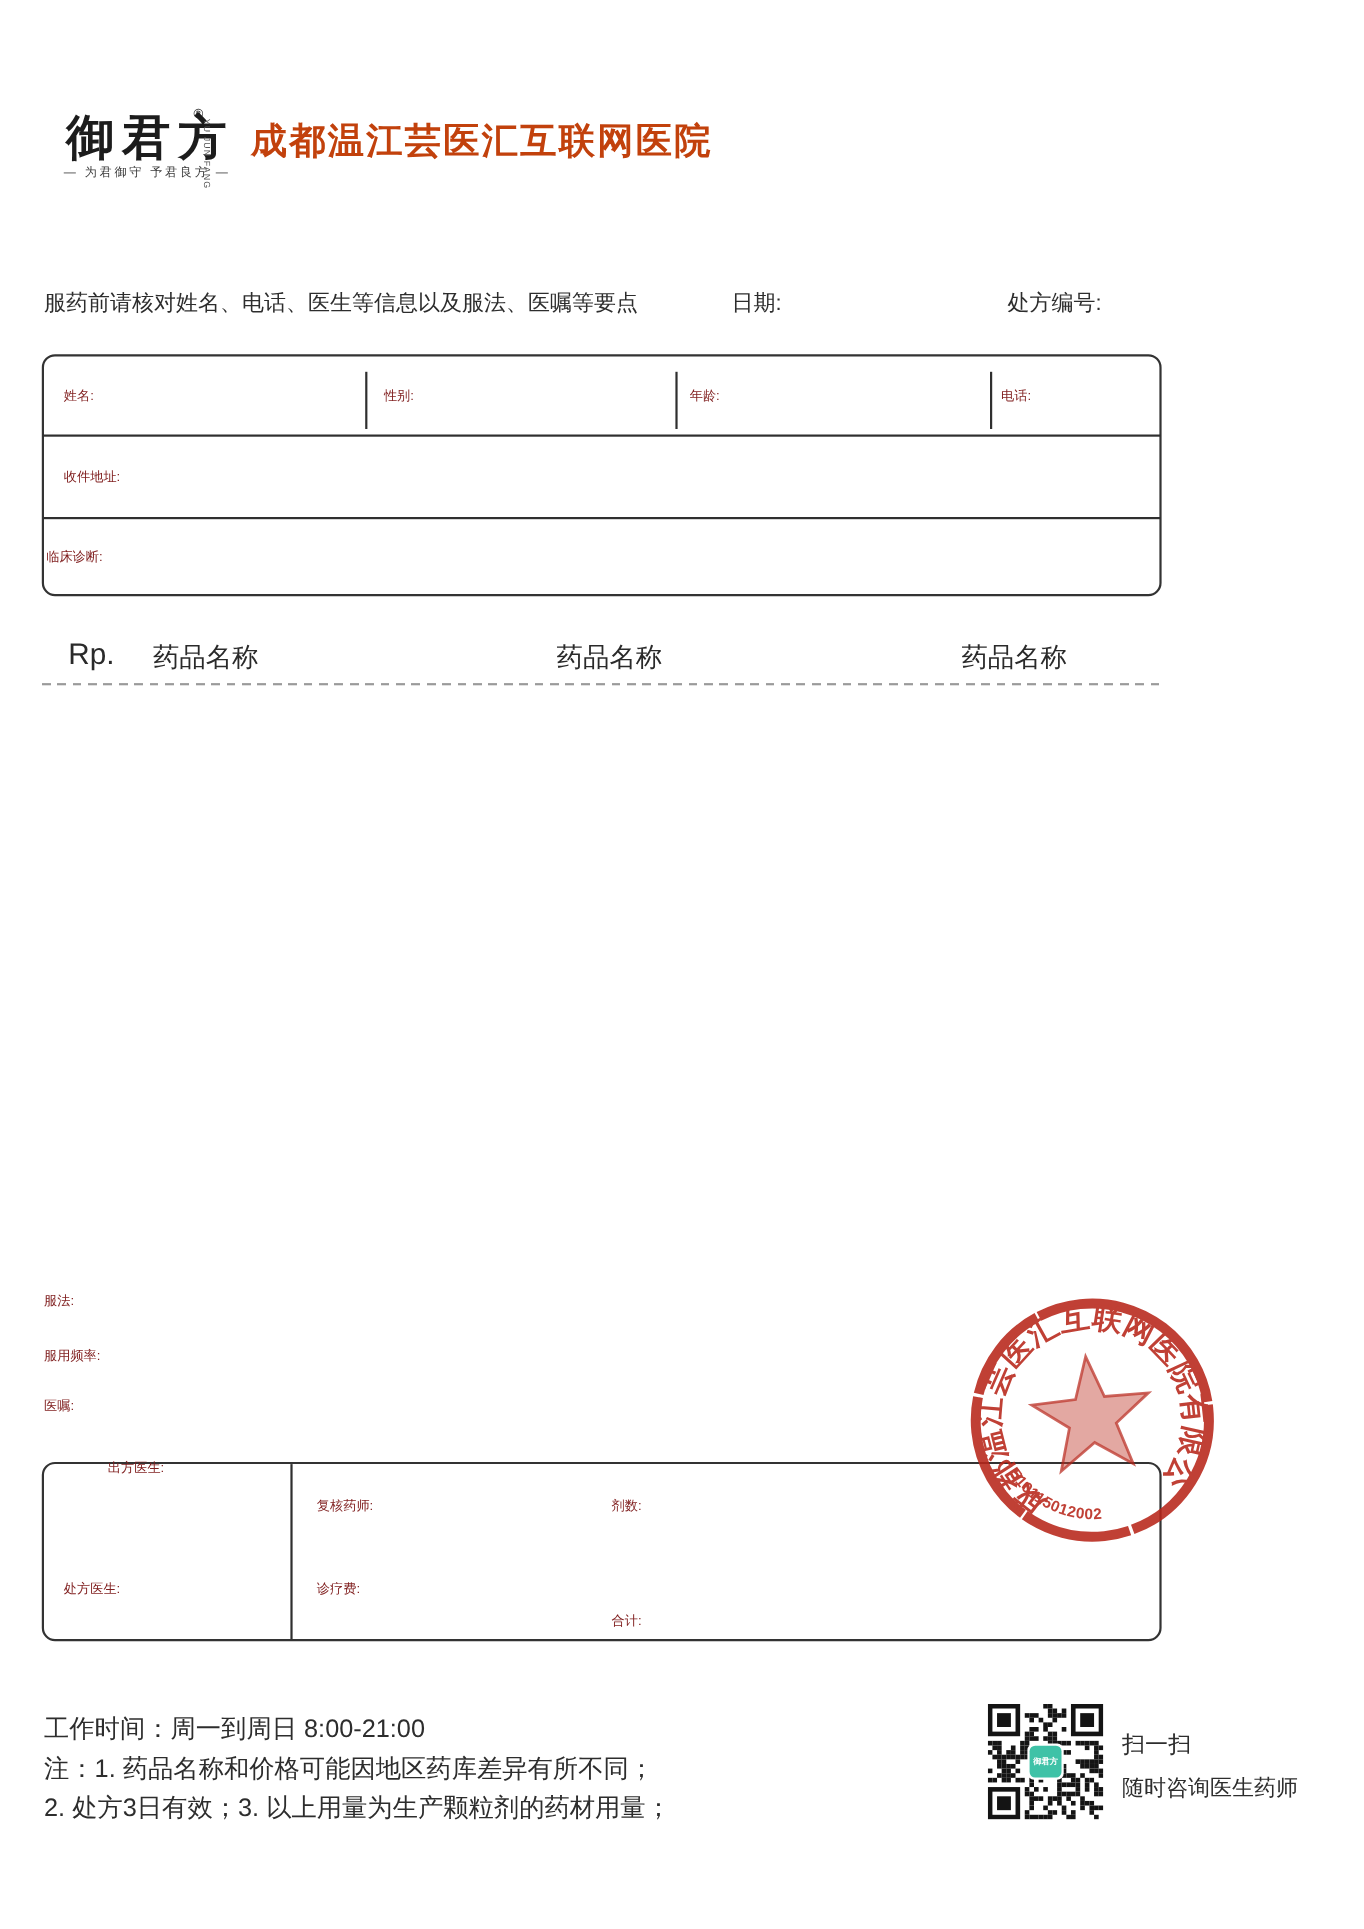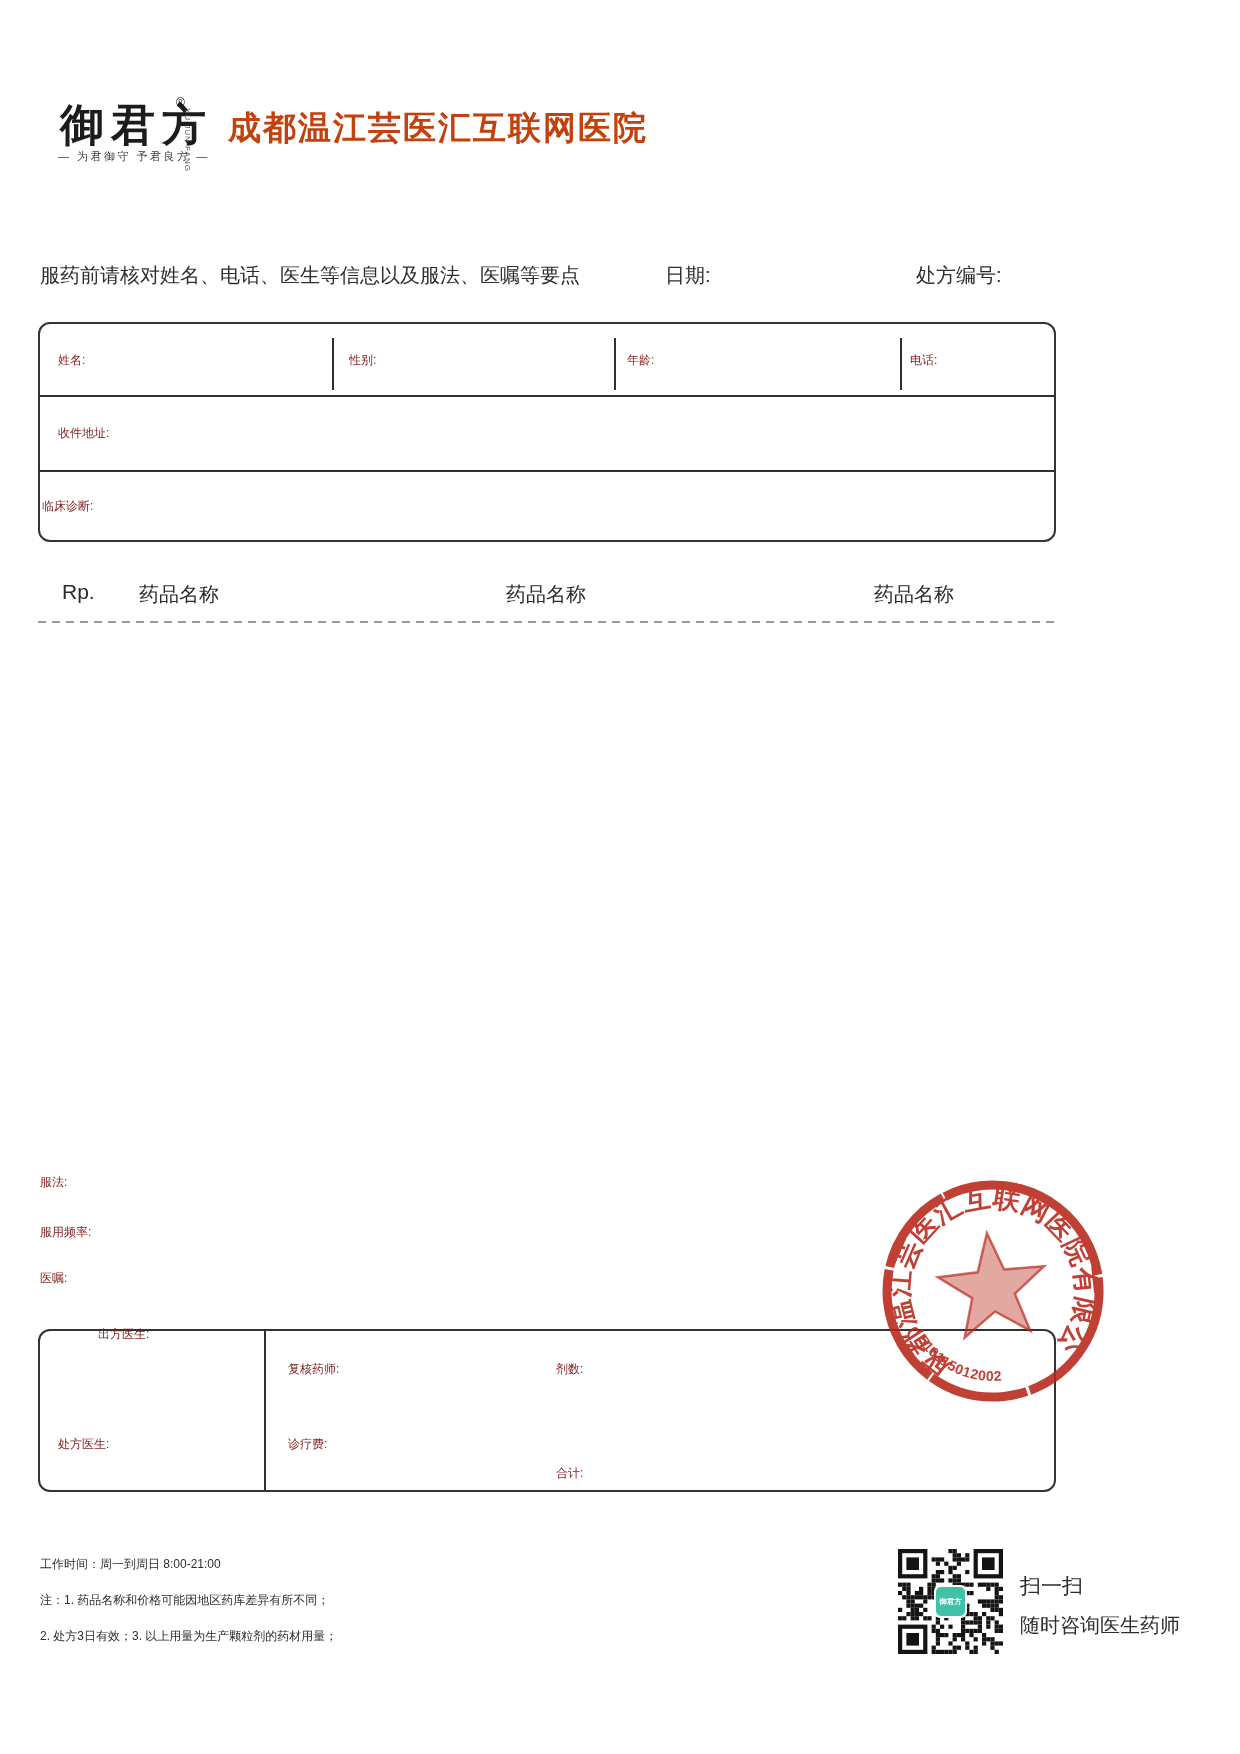--- a/index.html
+++ b/index.html
@@ -25,37 +25,37 @@
   .hline{height:0;border-top:2px solid #2f2f2f;}
   .hline1{left:39px;top:395px;width:1016px;}
   .hline2{left:39px;top:470px;width:1016px;}
   .vdiv{width:0;border-left:2px solid #2f2f2f;height:52px;top:338px;}
   .vdiv1{left:332px;} .vdiv2{left:614px;} .vdiv3{left:900px;}
   .flabel{font-size:12px;color:#7f1d1d;}
   .l-name{left:58px;top:352px;} .l-gender{left:349px;top:352px;}
   .l-age{left:627px;top:352px;} .l-phone{left:910px;top:352px;}
   .l-addr{left:58px;top:425px;} .l-diag{left:42px;top:498px;}
   
-  .rp{left:62px;top:580px;font-size:21px;color:#2a2a2a;}
-  .drugcol{font-size:20px;color:#2a2a2a;top:581px;}
+  .rp{left:62px;top:580px;font-size:27px;color:#2a2a2a;}
+  .drugcol{font-size:24px;color:#2a2a2a;top:581px;}
   .dc1{left:139px;} .dc2{left:506px;} .dc3{left:874px;}
   .dashed{left:38px;top:621px;width:1020px;height:2px;
     background:repeating-linear-gradient(90deg,#9a9a9a 0 8px,transparent 8px 14px);}
   
   .l-method{left:40px;top:1174px;} .l-freq{left:40px;top:1224px;} .l-advice{left:40px;top:1270px;}
   
   .signoff-box{left:38px;top:1329px;width:1018px;height:163px;border:2px solid #333;border-radius:12px;box-sizing:border-box;}
   .sign-vdiv{left:264px;top:1331px;height:159px;width:0;border-left:2px solid #2f2f2f;}
   .l-issue{left:58px;top:1326px;margin-left:40px;} .l-prescribe{left:58px;top:1436px;}
   .l-review{left:288px;top:1361px;} .l-doses{left:556px;top:1361px;}
   .l-fee{left:288px;top:1436px;} .l-total{left:556px;top:1436px;margin-top:29px;}
   
   .stamp{left:863px;top:1161px;width:260px;height:260px;opacity:.88;z-index:5;}
   
-  .foot{font-size:12px;color:#2d2d2d;}
+  .foot{font-size:23px;color:#2d2d2d;}
   .f1{left:40px;top:1556px;} .f2{left:40px;top:1592px;} .f3{left:40px;top:1628px;}
   .qr{left:898px;top:1549px;}
   .scan1{left:1020px;top:1572px;font-size:21px;}
   .scan2{left:1020px;top:1612px;font-size:20px;}
 </style>
 </head>
 <body>
 
 <div class="page">
 

